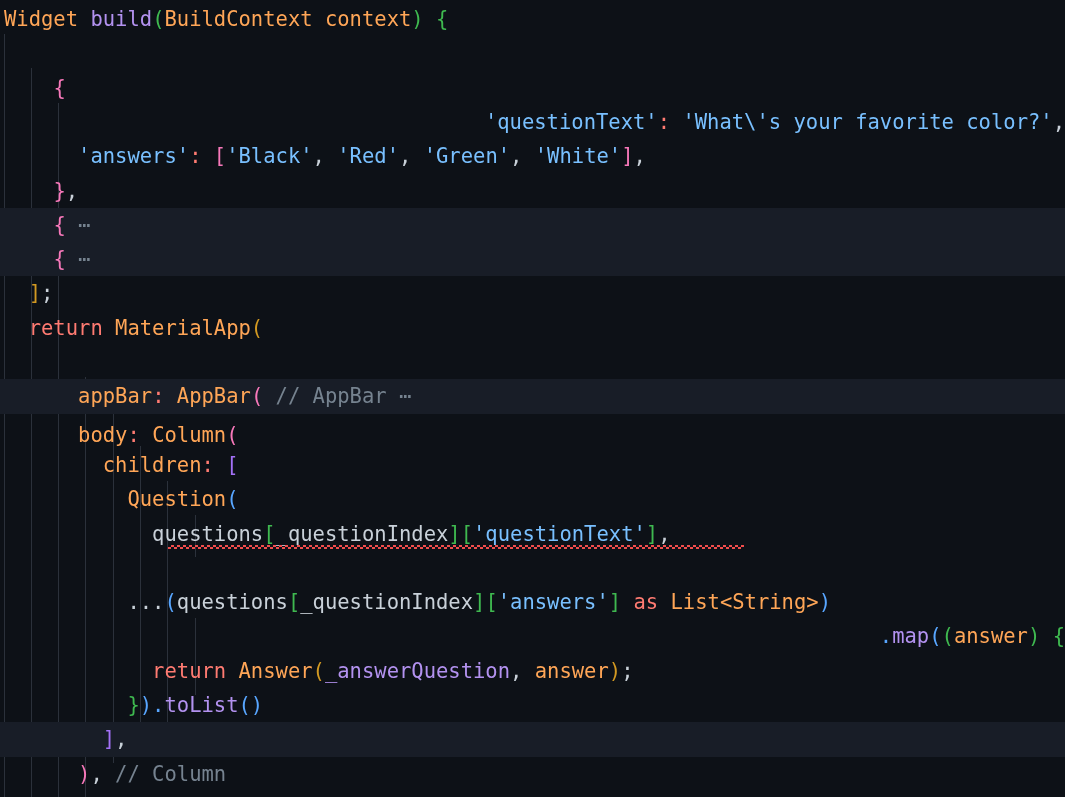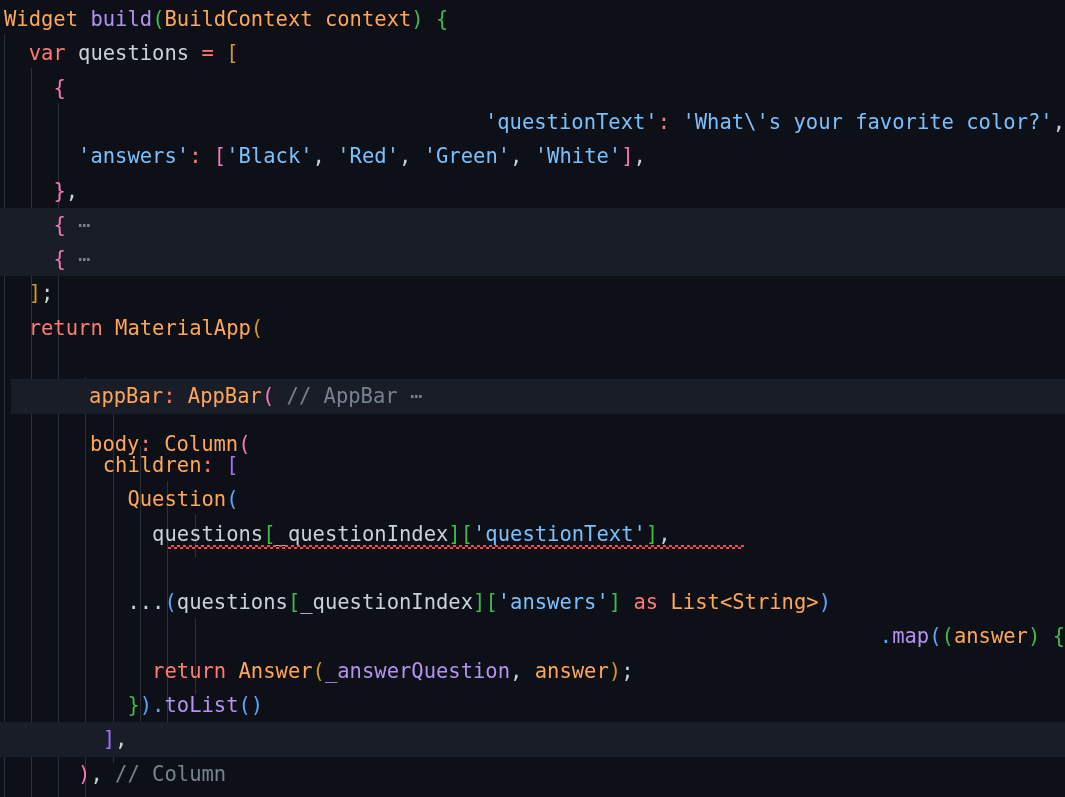--- a/index.html
+++ b/index.html
@@ -103,32 +103,31 @@
       <div class="guide" style="left: 85px; top: 377px; height: 420px;"></div>
       <div class="guide" style="left: 113px; top: 412px; height: 351px;"></div>
       <div class="guide" style="left: 58px; top: 103px; height: 104px;"></div>
       <div class="guide" style="left: 140px; top: 446px; height: 283px;"></div>
       <div class="guide" style="left: 167px; top: 481px; height: 248px;"></div>
       <div class="guide" style="left: 195px; top: 515px; height: 42px;"></div>
       <div class="guide" style="left: 195px; top: 618px; height: 77px;"></div>
     </div>
   <div class="lines">
       <div class="line" style="top: 2px;"><span class="txt"><span class="t-type">Widget</span><span class="t-pl"> </span><span class="t-fn">build</span><span class="b1">(</span><span class="t-type">BuildContext</span><span class="t-pl"> </span><span class="t-type">context</span><span class="b1">)</span><span class="t-pl"> </span><span class="b1">{</span></span></div>
-      <div class="line" style="top: 36.3px;"><span class="txt"><span class="t-pl">  </span><span class="t-kw">var</span><span class="t-pl"> </span><span class="t-var">questions</span><span class="t-pl"> </span><span class="t-op">=</span><span class="t-pl"> </span><span class="b2">[</span></span></div>
       <div class="line" style="top: 70.6px;"><span class="txt"><span class="t-pl">    </span><span class="b3">{</span></span></div>
       <div class="line" style="top: 104.9px; text-align: right;"><span class="txt"><span class="t-pl">      </span><span class="t-str">'questionText'</span><span class="t-op">:</span><span class="t-pl"> </span><span class="t-str">'What\'s your favorite color?'</span><span class="t-pl">,</span></span></div>
       <div class="line" style="top: 139.2px;"><span class="txt"><span class="t-pl">      </span><span class="t-str">'answers'</span><span class="t-op">:</span><span class="t-pl"> </span><span class="b3">[</span><span class="t-str">'Black'</span><span class="t-pl">,</span><span class="t-pl"> </span><span class="t-str">'Red'</span><span class="t-pl">,</span><span class="t-pl"> </span><span class="t-str">'Green'</span><span class="t-pl">,</span><span class="t-pl"> </span><span class="t-str">'White'</span><span class="b3">]</span><span class="t-pl">,</span></span></div>
       <div class="line" style="top: 173.5px;"><span class="txt"><span class="t-pl">    </span><span class="b3">}</span><span class="t-pl">,</span></span></div>
       <div class="line hl" style="top: 207.8px;"><span class="txt"><span class="t-pl">    </span><span class="b3">{</span><span class="t-pl"> </span><span class="t-fold">⋯</span></span></div>
       <div class="line hl" style="top: 242.1px;"><span class="txt"><span class="t-pl">    </span><span class="b3">{</span><span class="t-pl"> </span><span class="t-fold">⋯</span></span></div>
       <div class="line" style="top: 276.4px;"><span class="txt"><span class="t-pl">  </span><span class="b2">]</span><span class="t-pl">;</span></span></div>
       <div class="line" style="top: 310.7px;"><span class="txt"><span class="t-pl">  </span><span class="t-kw">return</span><span class="t-pl"> </span><span class="t-type">MaterialApp</span><span class="b2">(</span></span></div>
       <div class="line" style="top: 345px; margin-top: 39px;"><span class="txt"><span class="t-pl">    </span><span class="t-type">home</span><span class="t-op">:</span><span class="t-pl"> </span><span class="t-type">Scaffold</span><span class="b3">(</span></span></div>
-      <div class="line hl" style="top: 379.3px; margin-left: 11px;"><span class="txt"><span class="t-pl">      </span><span class="t-type">appBar</span><span class="t-op">:</span><span class="t-pl"> </span><span class="t-type">AppBar</span><span class="b3">(</span><span class="t-pl"> </span><span class="t-cmt">// AppBar</span><span class="t-pl"> </span><span class="t-fold">⋯</span></span></div>
-      <div class="line" style="top: 427px; padding-left: 12px;"><span class="txt"><span class="t-pl">      </span><span class="t-type">body</span><span class="t-op">:</span><span class="t-pl"> </span><span class="t-type">Column</span><span class="b3">(</span></span></div>
+      <div class="line hl" style="top: 379.3px;"><span class="txt"><span class="t-pl">      </span><span class="t-type">appBar</span><span class="t-op">:</span><span class="t-pl"> </span><span class="t-type">AppBar</span><span class="b3">(</span><span class="t-pl"> </span><span class="t-cmt">// AppBar</span><span class="t-pl"> </span><span class="t-fold">⋯</span></span></div>
+      <div class="line" style="top: 418px;"><span class="txt"><span class="t-pl">      </span><span class="t-type">body</span><span class="t-op">:</span><span class="t-pl"> </span><span class="t-type">Column</span><span class="b3">(</span></span></div>
       <div class="line" style="top: 447.9px;"><span class="txt"><span class="t-pl">        </span><span class="t-type">children</span><span class="t-op">:</span><span class="t-pl"> </span><span class="b4">[</span></span></div>
       <div class="line" style="top: 482.2px;"><span class="txt"><span class="t-pl">          </span><span class="t-type">Question</span><span class="b5">(</span></span></div>
       <div class="line" style="top: 516.5px;"><span class="txt"><span class="t-pl">            </span><span class="t-var">questions</span><span class="b1">[</span><span class="t-var">_questionIndex</span><span class="b1">]</span><span class="b1">[</span><span class="t-str">'questionText'</span><span class="b1">]</span><span class="t-pl">,</span></span></div>
       <div class="line" style="top: 585.1px;"><span class="txt"><span class="t-pl">          </span><span class="t-var">...</span><span class="b5">(</span><span class="t-var">questions</span><span class="b1">[</span><span class="t-var">_questionIndex</span><span class="b1">]</span><span class="b1">[</span><span class="t-str">'answers'</span><span class="b1">]</span><span class="t-pl"> </span><span class="t-kw">as</span><span class="t-pl"> </span><span class="t-type">List&lt;String&gt;</span><span class="b5">)</span></span></div>
       <div class="line" style="top: 619.4px; text-align: right;"><span class="txt"><span class="t-pl">             </span><span class="b5">.</span><span class="t-fn">map</span><span class="b5">(</span><span class="b1">(</span><span class="t-type">answer</span><span class="b1">)</span><span class="t-pl"> </span><span class="b1">{</span></span></div>
       <div class="line" style="top: 653.7px;"><span class="txt"><span class="t-pl">            </span><span class="t-kw">return</span><span class="t-pl"> </span><span class="t-type">Answer</span><span class="b2">(</span><span class="t-fn">_answerQuestion</span><span class="t-pl">,</span><span class="t-pl"> </span><span class="t-type">answer</span><span class="b2">)</span><span class="t-pl">;</span></span></div>
       <div class="line" style="top: 688px;"><span class="txt"><span class="t-pl">          </span><span class="b1">}</span><span class="b5">)</span><span class="b5">.</span><span class="t-fn">toList</span><span class="b5">(</span><span class="b5">)</span></span></div>
       <div class="line hl" style="top: 722.3px;"><span class="txt"><span class="t-pl">        </span><span class="b4">]</span><span class="t-pl">,</span></span></div>
       <div class="line" style="top: 756.6px;"><span class="txt"><span class="t-pl">      </span><span class="b3">)</span><span class="t-pl">,</span><span class="t-pl"> </span><span class="t-cmt">// Column</span></span></div>
     </div>

